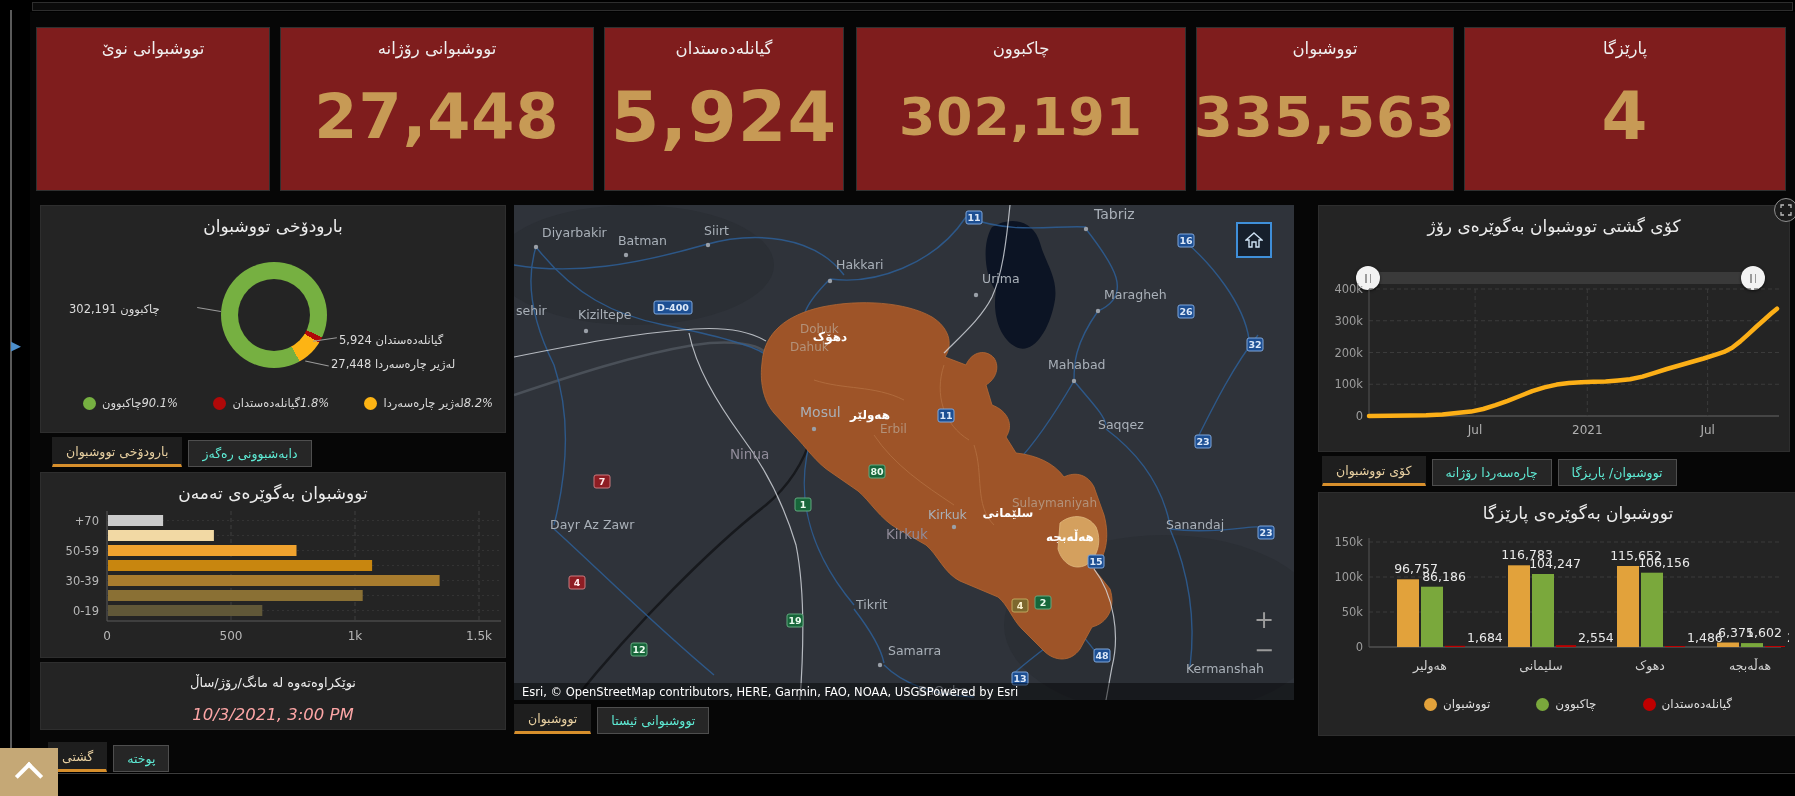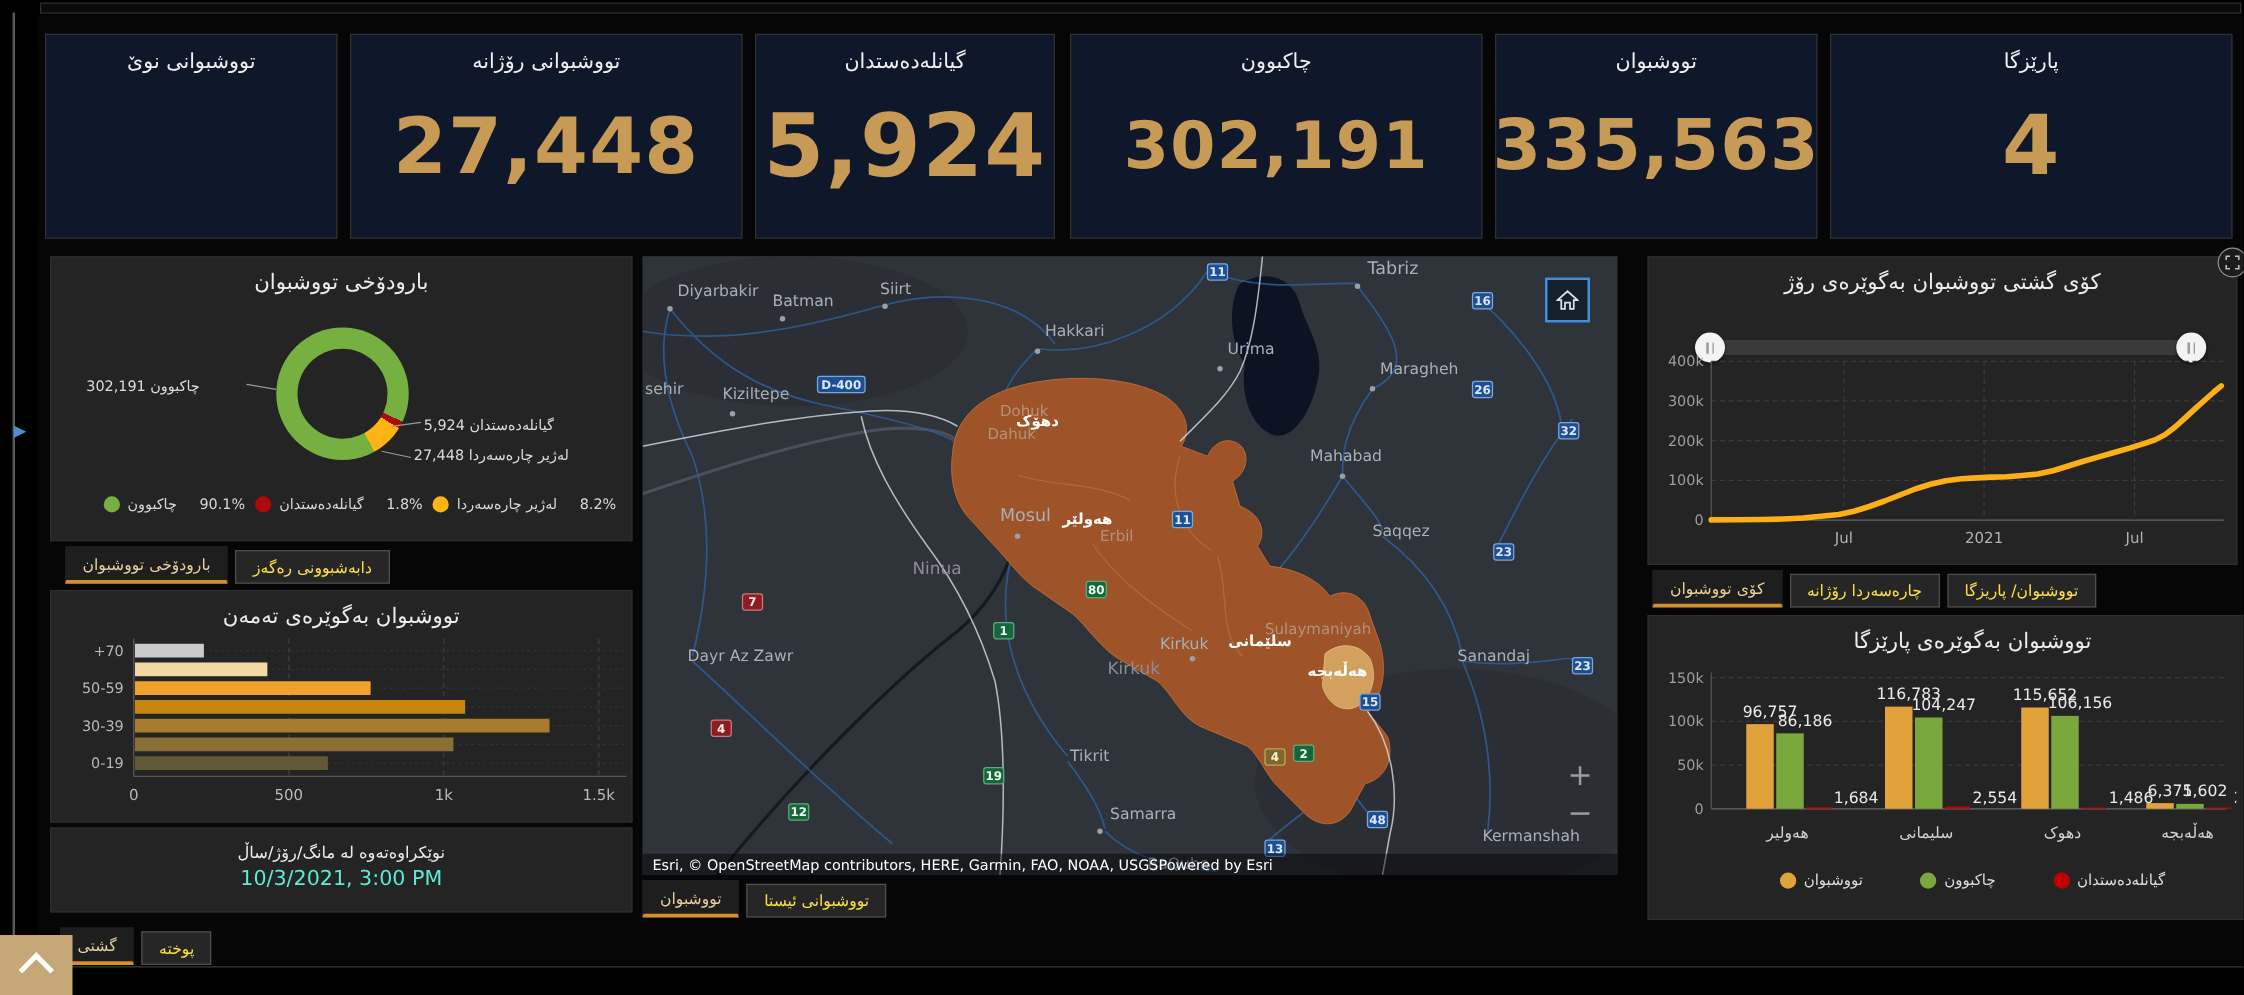--- a/index.html
+++ b/index.html
@@ -4,46 +4,46 @@
 <style>
   html,body{margin:0;padding:0;background:#000;}
   #app{position:relative;width:1795px;height:796px;background:#000;overflow:hidden;
        font-family:"DejaVu Sans",sans-serif;color:#ececec;}
   #content-bg{position:absolute;left:30px;top:12px;width:1765px;height:760px;background:#060606;}
   #top-strip{position:absolute;left:32px;top:2px;width:1759px;height:7px;background:#0b0b0b;border:1px solid #2e2e2e;}
   #sidebar-strip{position:absolute;left:0;top:0;width:30px;height:796px;background:#000;}
   #sidebar-line{position:absolute;left:10px;top:10px;width:2px;height:762px;background:#8a8a8a;opacity:.65;}
   #sidebar-arrow{position:absolute;left:11px;top:338px;color:#4d8fcc;font-size:13px;}
 
-  .card{position:absolute;top:27px;height:164px;background:#0f172a;border:1px solid #303030;
+  .card{position:absolute;top:27px;height:164px;background:#7f1d1d;border:1px solid #303030;
         display:flex;flex-direction:column;align-items:center;box-sizing:border-box;}
   .card-label{margin-top:11px;font-size:16.5px;color:#f0f0f0;}
   .card-value{flex:1;display:flex;align-items:center;color:#c79a55;font-weight:600;letter-spacing:1px;line-height:1;padding-bottom:14px;}
 
   .panel{position:absolute;background:#242424;border:1px solid #2e2e2e;box-sizing:border-box;}
   .panel-title{position:absolute;left:0;right:0;top:10px;text-align:center;font-size:17px;color:#ececec;}
 
   
   #donut-ring{position:absolute;left:180px;top:56px;width:106px;height:106px;border-radius:50%;}
   #donut-hole{position:absolute;left:197px;top:73px;width:72px;height:72px;border-radius:50%;background:#242424;}
   .callout{position:absolute;font-size:11.5px;color:#dcdcdc;white-space:nowrap;}
   .callout-line{position:absolute;height:1px;background:#9a9a9a;width:24px;}
   #donut-legend{position:absolute;left:42px;right:12px;top:190px;display:flex;justify-content:space-between;align-items:center;}
   .leg-item{display:flex;align-items:center;font-size:11.5px;color:#d8d8d8;}
   .leg-item .dot{width:13px;height:13px;border-radius:50%;margin-right:6px;flex:none;}
-  .leg-pct{margin-left:18px;color:#d8d8d8;}
+  .leg-pct{color:#d8d8d8;font-style:italic;}
 
   .tabrow{position:absolute;display:flex;align-items:flex-end;}
   .tab{height:27px;padding:0 13px;margin-right:6px;display:flex;align-items:center;
-       background:#262626;border:1px solid #4e4e4e;color:#fde047;font-size:12.5px;cursor:pointer;box-sizing:border-box;}
+       background:#262626;border:1px solid #4e4e4e;color:#5eead4;font-size:12.5px;cursor:pointer;box-sizing:border-box;}
   .tab.active{background:#1e1e1e;border:1px solid #1e1e1e;border-bottom:3px solid #d78f2c;color:#e7cfa0;height:30px;}
 
   #updated-panel div{text-align:center;}
   #updated-label{margin-top:12px;font-size:13px;color:#ececec;}
-  #updated-value{margin-top:3px;font-size:16.5px;color:#5eead4;}
+  #updated-value{margin-top:15px;font-size:16.5px;color:#fca5a5;font-style:italic;}
 
   
   #map{position:absolute;left:514px;top:205px;width:780px;height:495px;background:#2f333a;overflow:hidden;}
   #map-attr{position:absolute;left:0;right:0;bottom:0;height:17px;background:rgba(0,0,0,.45);
             display:flex;justify-content:flex-start;align-items:center;font-size:11.5px;color:#fff;padding:0 8px;}
   #home-btn{position:absolute;left:722px;top:17px;width:36px;height:36px;background:rgba(18,28,42,.85);
             border:2px solid #3f8fd9;display:flex;align-items:center;justify-content:center;box-sizing:border-box;}
   #zoom-controls{position:absolute;left:740px;top:400px;color:#9b9b9b;font-size:24px;text-align:center;line-height:30px;}
   .mapzoom{cursor:pointer;}
 

